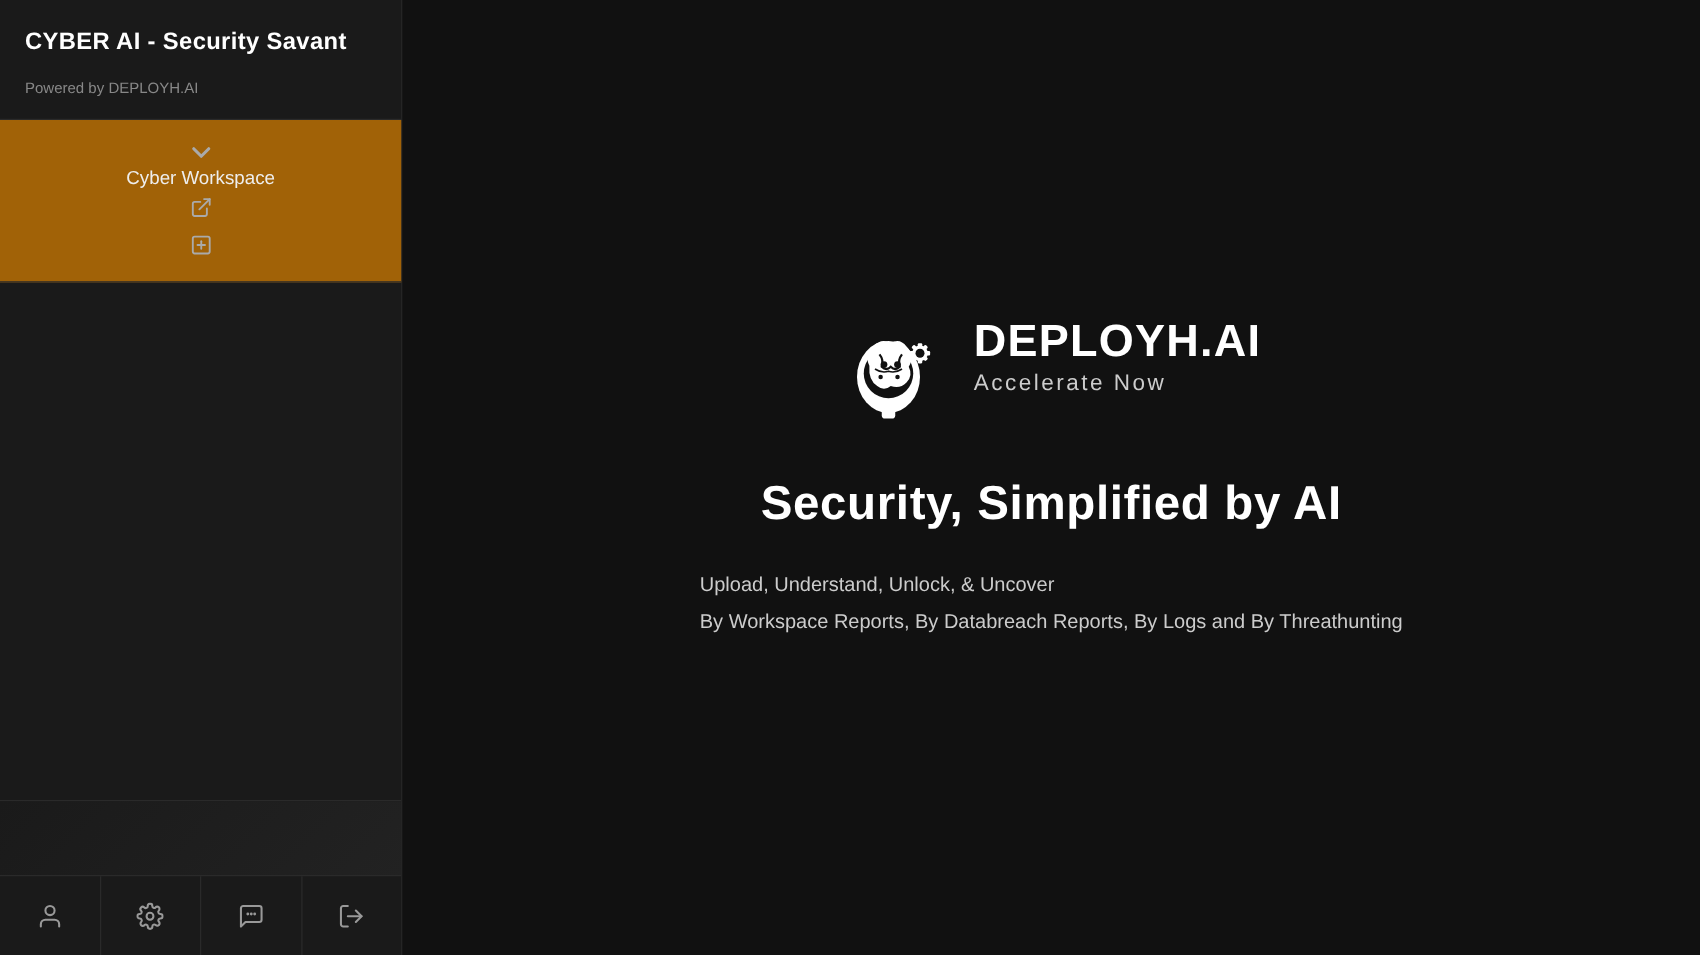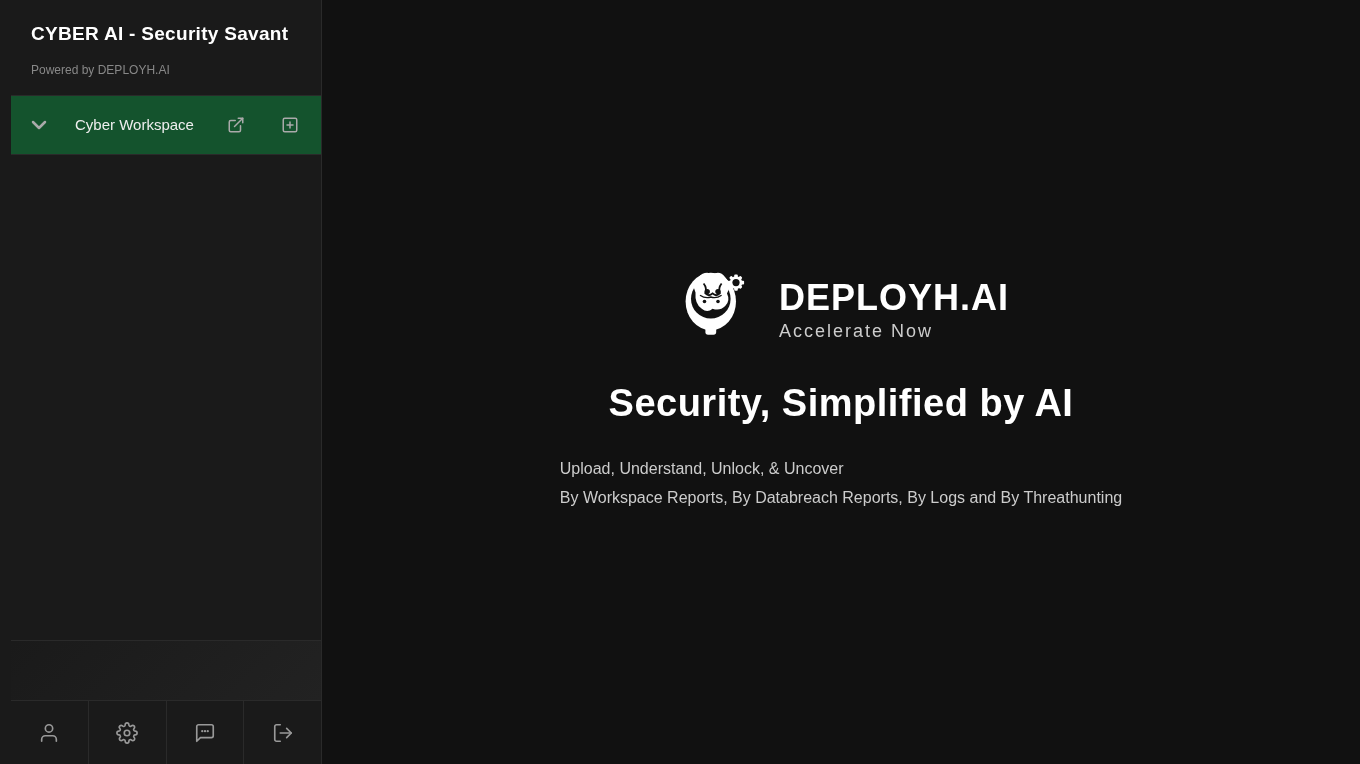--- a/index.html
+++ b/index.html
@@ -16,21 +16,20 @@
 
     
     .sidebar {
       width: 322px;
       height: 764px;
       background: #1a1a1a;
       display: flex;
       flex-direction: column;
       border-right: 1px solid #2a2a2a;
       flex-shrink: 0;
-      padding-left: 11px;
     }
 
     .sidebar-header {
       padding: 22px 20px 18px 20px;
       border-bottom: 1px solid #2a2a2a;
     }
 
     .app-title {
       font-size: 19px;
       font-weight: 700;
@@ -43,23 +42,24 @@
       font-size: 12px;
       color: #888888;
       margin-top: 16px;
     }
 
     
     .workspace-row {
       display: flex;
       align-items: center;
       padding: 14px 16px;
-      background: #14532d;
+      background: #a16207;
       border-bottom: 1px solid #2a2a2a;
-      gap: 24px;
+      gap: 0;
+      flex-direction: column;
     }
 
     .chevron-down-icon {
       width: 24px;
       height: 24px;
       display: flex;
       align-items: center;
       justify-content: center;
       color: #aaaaaa;
       font-size: 14px;
@@ -150,21 +150,21 @@
       display: flex;
       flex-direction: column;
       align-items: center;
       justify-content: center;
       padding: 40px;
     }
 
     .hero-logo {
       margin-bottom: 40px;
       display: flex;
-      align-items: flex-end;
+      align-items: flex-start;
       gap: 16px;
     }
 
     
     .hero-icon {
       width: 90px;
       height: 90px;
     }
 
     .hero-brand-text {

